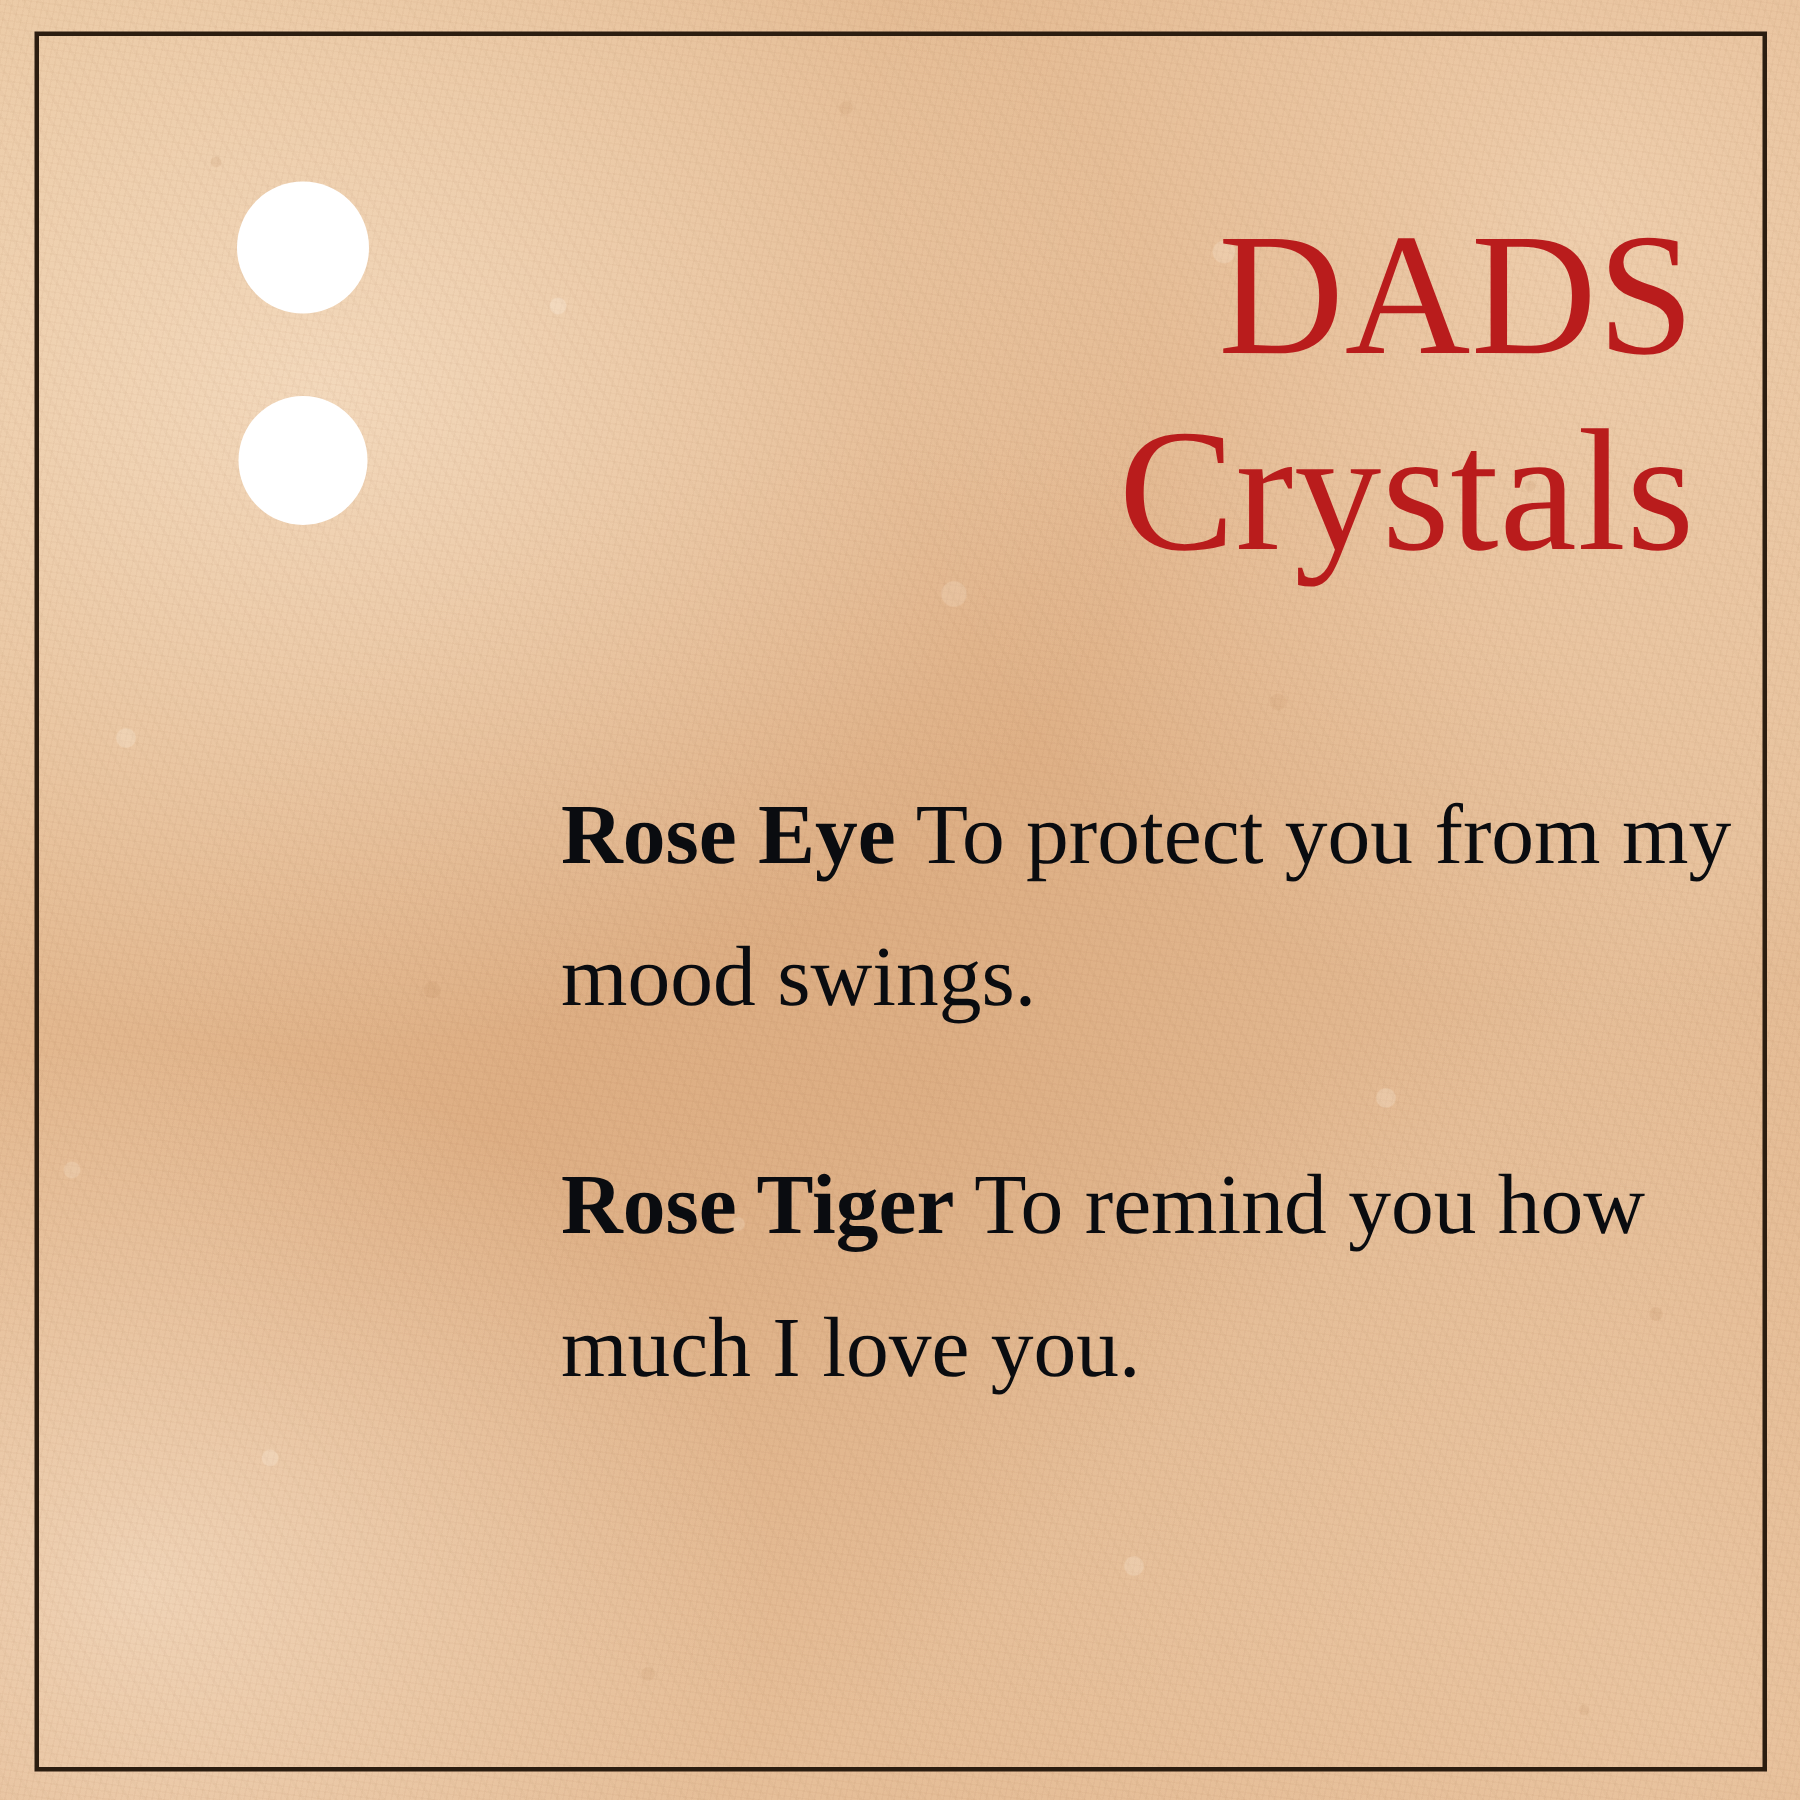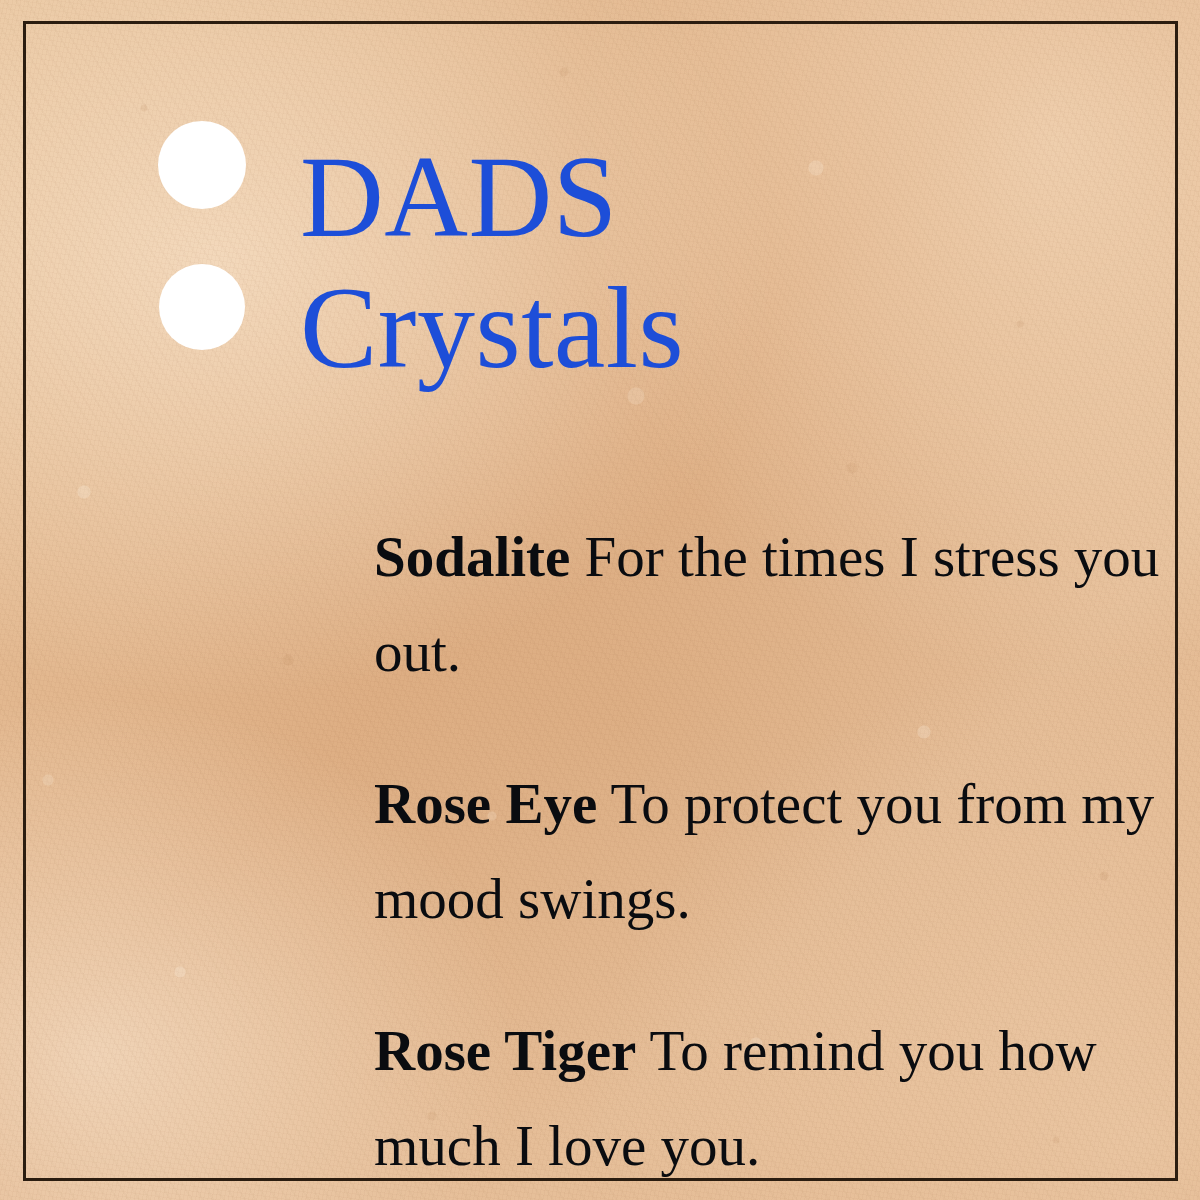--- a/index.html
+++ b/index.html
@@ -98,22 +98,22 @@
     width: 86px;
     height: 86px;
   }
 
   
   .tag-title {
     position: absolute;
     left: 300px;
     top: 132px;
     width: 830px;
-    text-align: left;
-    color: #1d4ed8;
+    text-align: right;
+    color: #b91c1c;
     font-size: 116px;
     line-height: 1.13;
     font-weight: 400;
     letter-spacing: 0.5px;
   }
   .tag-title .title-line {
     display: block;
     white-space: nowrap;
   }
 
@@ -155,23 +155,20 @@
   <div class="punch-hole hole-top"></div>
   <div class="punch-hole hole-bottom"></div>
 
   <div class="tag-title">
     <span class="title-line">DADS</span>
     <span class="title-line">Crystals</span>
   </div>
 
   <div class="crystal-list">
 
-    <p class="crystal-entry">
-      <span class="crystal-name">Sodalite</span><span class="crystal-meaning"> For the times I stress you out.</span>
-    </p>
 
     <p class="crystal-entry">
       <span class="crystal-name">Rose Eye</span><span class="crystal-meaning"> To protect you from my mood swings.</span>
     </p>
 
     <p class="crystal-entry">
       <span class="crystal-name">Rose Tiger</span><span class="crystal-meaning"> To remind you how much I love you.</span>
     </p>
 
   </div>

